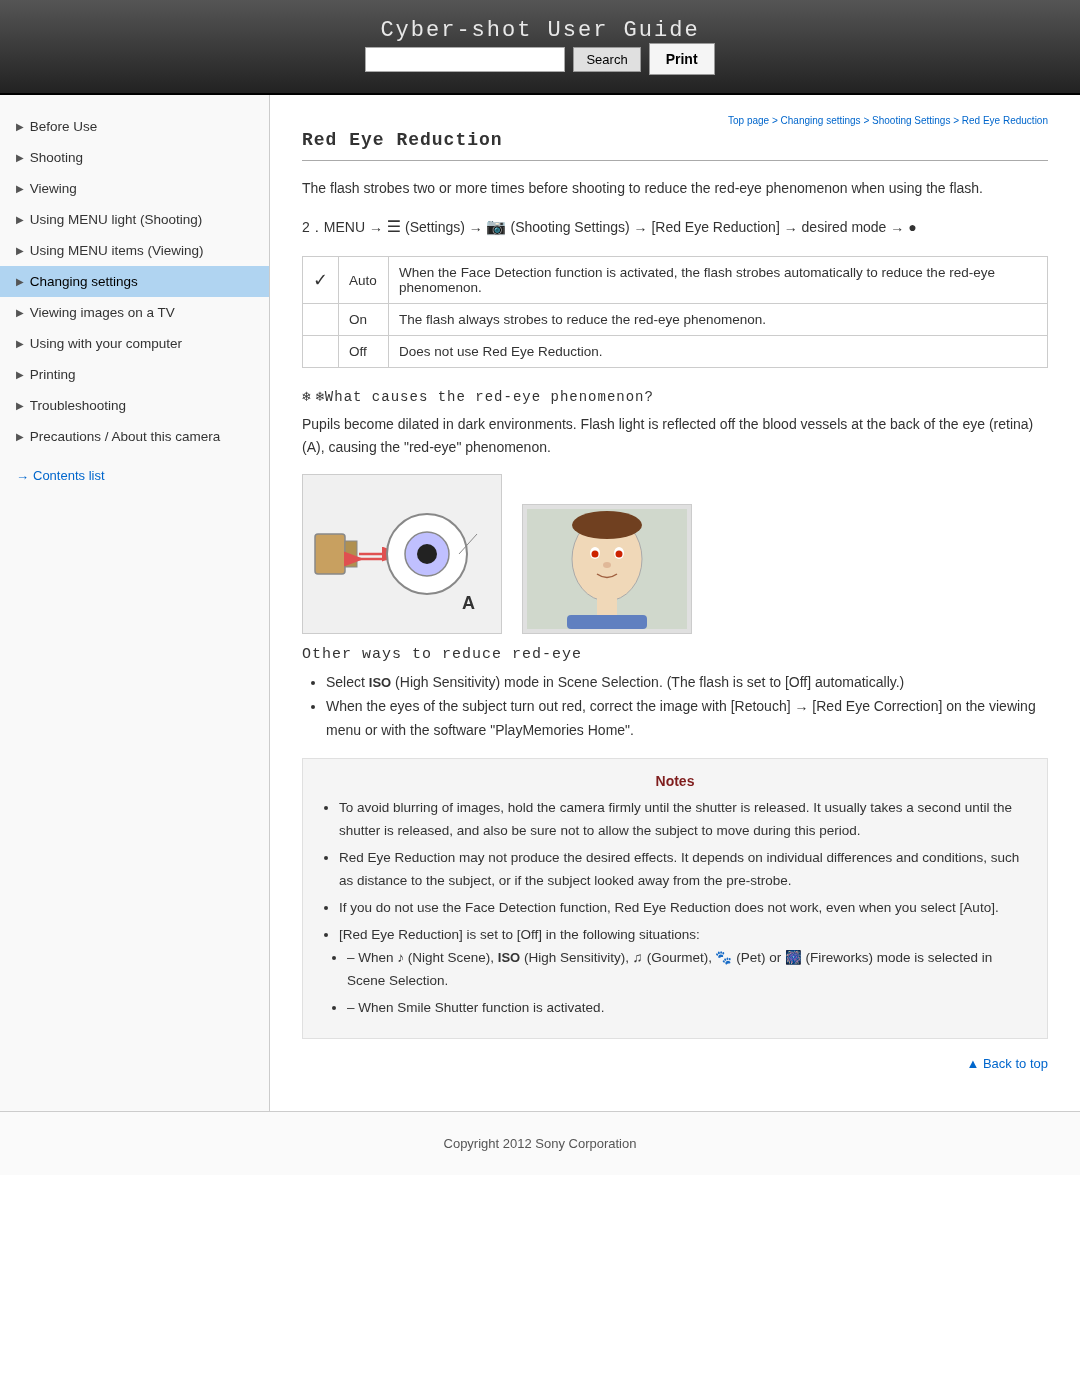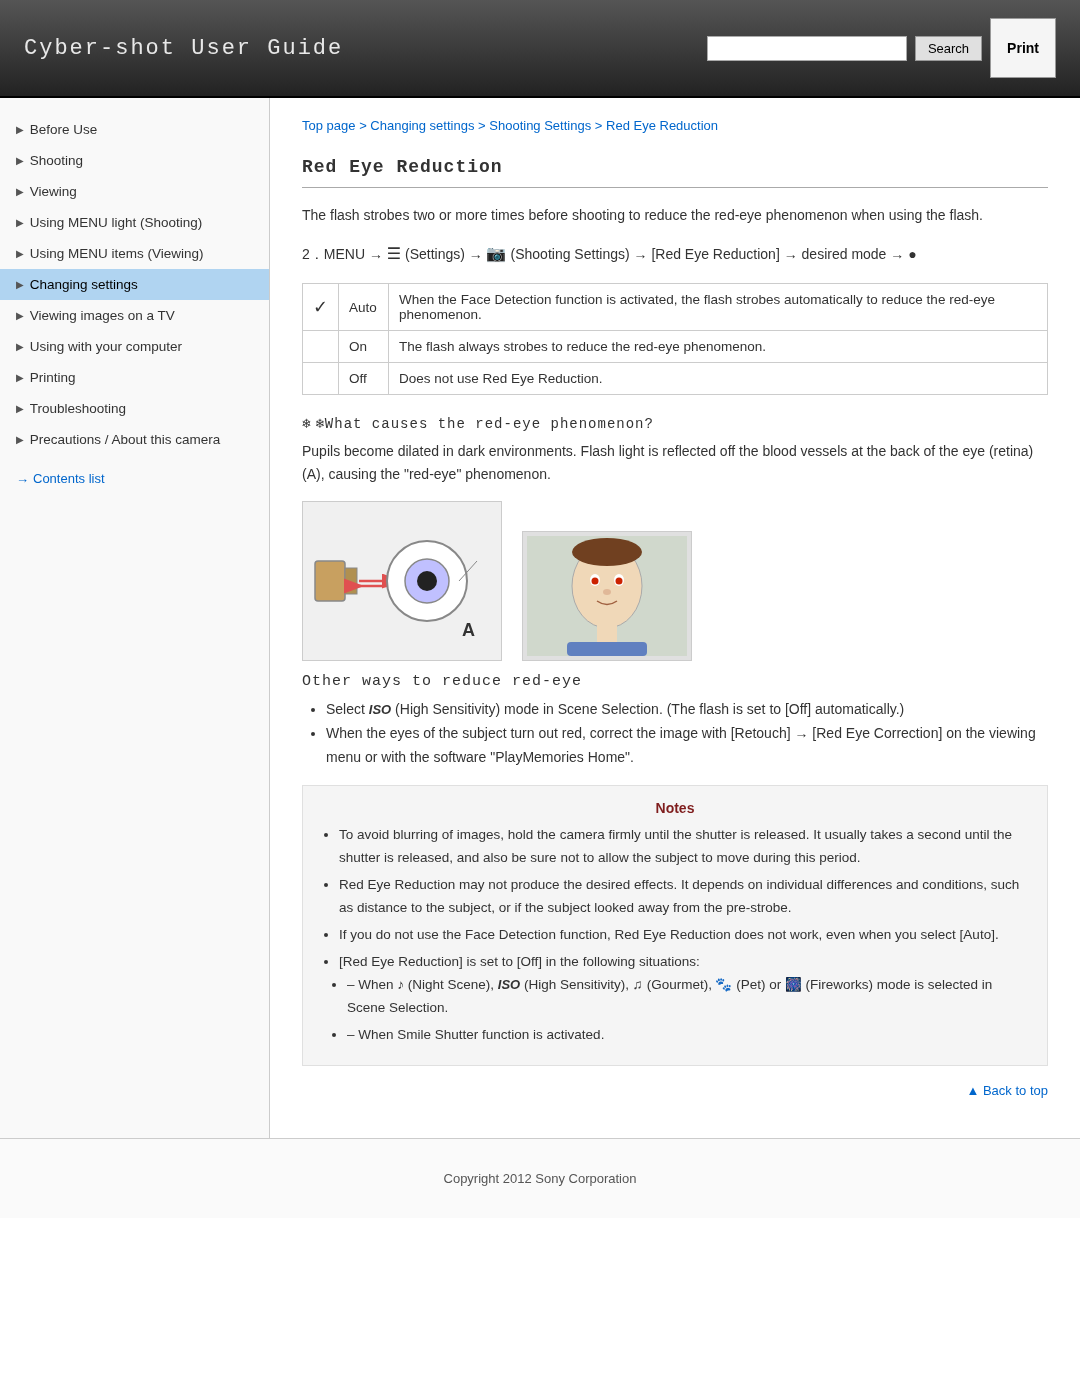--- a/index.html
+++ b/index.html
@@ -6,20 +6,21 @@
     body { font-family: Arial, sans-serif; font-size: 14px; color: #333; background: #fff; width: 1080px; }
 
     
     .header {
       background: linear-gradient(to bottom, #555 0%, #222 100%);
       padding: 18px 24px;
       display: flex;
       align-items: center;
       justify-content: space-between;
       border-bottom: 2px solid #000;
+      flex-direction: column;
     }
     .header-title {
       color: #e8e8e8;
       font-size: 22px;
       font-family: 'Courier New', monospace;
       letter-spacing: 2px;
     }
     .header-right {
       display: flex;
       align-items: center;
@@ -33,21 +34,21 @@
       font-size: 13px;
     }
     .search-btn {
       padding: 4px 12px;
       background: #e0e0e0;
       border: 1px solid #999;
       cursor: pointer;
       font-size: 13px;
     }
     .print-btn {
-      padding: 21px 16px;
+      padding: 7px 16px;
       background: #f5f5f5;
       border: 1px solid #999;
       cursor: pointer;
       font-size: 14px;
       font-weight: bold;
     }
 
     
     .main-layout {
       display: flex;
@@ -92,23 +93,23 @@
     .arrow-right { margin-right: 4px; }
 
     
     .content {
       flex: 1;
       padding: 20px 32px 32px 32px;
     }
 
     
     .breadcrumb {
-      font-size: 13px;
+      text-align: right;
+      font-size: 10px;
       color: #0066cc;
-      margin-bottom: 20px;
       padding-bottom: 4px;
     }
     .breadcrumb a, .breadcrumb span {
       color: #0066cc;
       cursor: pointer;
       text-decoration: none;
     }
 
     
     .page-title {
@@ -266,32 +267,31 @@
     .back-to-top a {
       color: #0066cc;
       font-size: 13px;
       text-decoration: none;
       cursor: pointer;
     }
 
     
     .footer {
       text-align: center;
-      padding: 32px;
+      padding: 24px;
       border-top: 1px solid #ccc;
       font-size: 13px;
       color: #555;
       background: #fafafa;
     }
 
     
     .inline-icon {
       font-weight: bold;
       font-size: 13px;
-      font-style: italic;
     }
   </style>
 </head>
 <body>
 
 <div class="header">
   <span class="header-title">Cyber-shot User Guide</span>
   <div class="header-right">
     <input class="search-input" type="text" placeholder="" style="">
     <button class="search-btn">Search</button>

